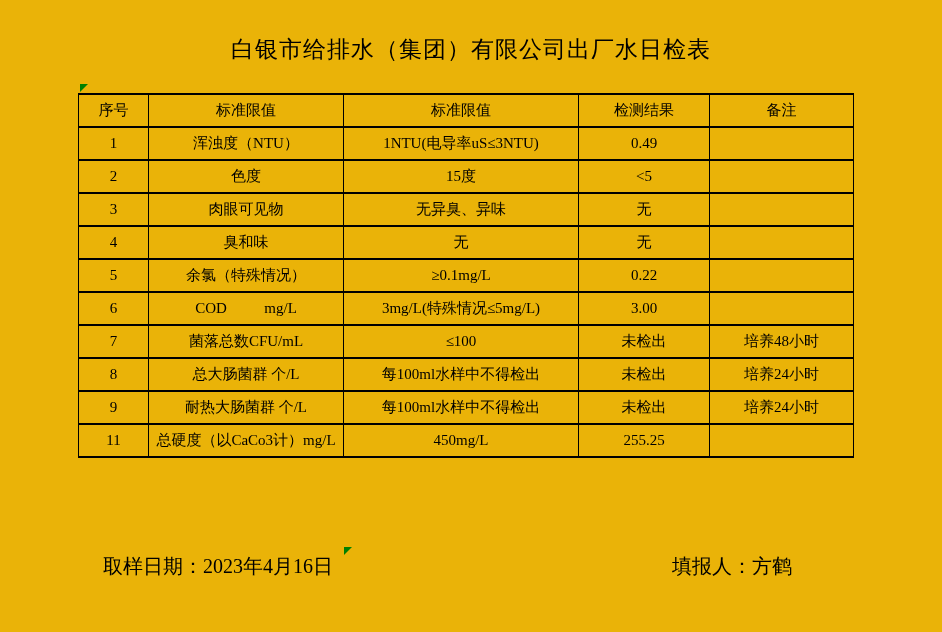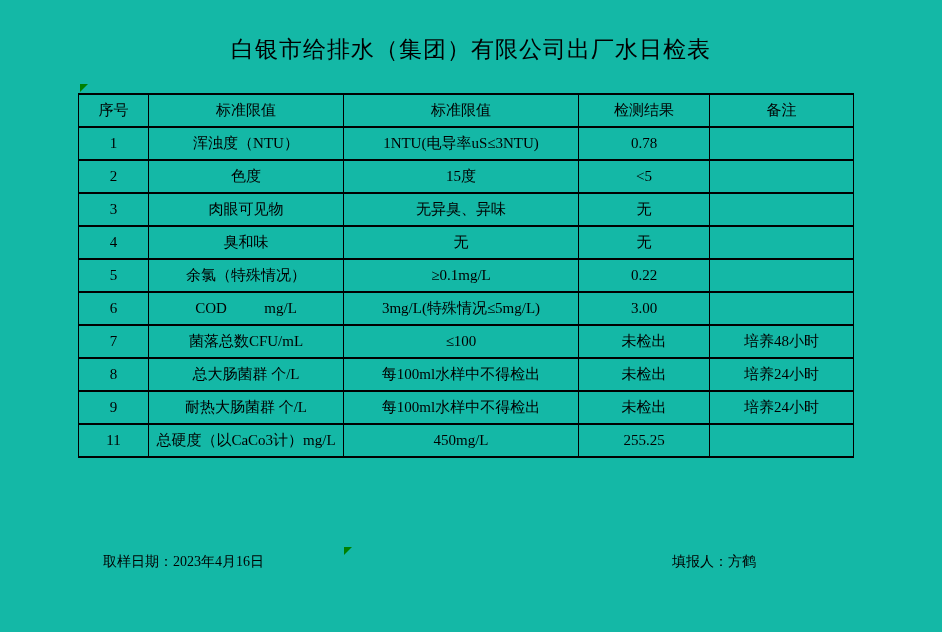--- a/index.html
+++ b/index.html
@@ -9,21 +9,21 @@
     width: 942px;
     height: 632px;
     overflow: hidden;
     font-family: "Liberation Serif", "DejaVu Serif", serif;
     color: #000000;
   }
   .page {
     position: relative;
     width: 942px;
     height: 632px;
-    background: #14b8a6;
+    background: #eab308;
   }
   .title {
     position: absolute;
     top: 34px;
     left: 0;
     width: 942px;
     margin: 0;
     text-align: center;
     font-size: 23px;
     font-weight: normal;
@@ -49,21 +49,21 @@
     font-weight: normal;
     white-space: pre;
     overflow: hidden;
   }
   .footer {
     position: absolute;
     left: 78px;
     top: 553px;
     width: 790px;
     height: 22px;
-    font-size: 14px;
+    font-size: 20px;
   }
   .footer span { position: absolute; top: 0; white-space: pre; }
   .f-sample  { left: 25px; }
   .f-test    { left: 342px; }
   .f-reporter{ left: 594px; }
   .tri {
     position: absolute;
     width: 0;
     height: 0;
     border-top: 8px solid #008000;
@@ -94,21 +94,21 @@
         <th>标准限值</th>
         <th>检测结果</th>
         <th>备注</th>
       </tr>
     </thead>
     <tbody id="tbody">
         <tr>
           <td>1</td>
           <td>浑浊度（NTU）</td>
           <td>1NTU(电导率uS≤3NTU)</td>
-          <td>0.78</td>
+          <td>0.49</td>
           <td></td>
         </tr>
         <tr>
           <td>2</td>
           <td>色度</td>
           <td>15度</td>
           <td>&lt;5</td>
           <td></td>
         </tr>
         <tr>

